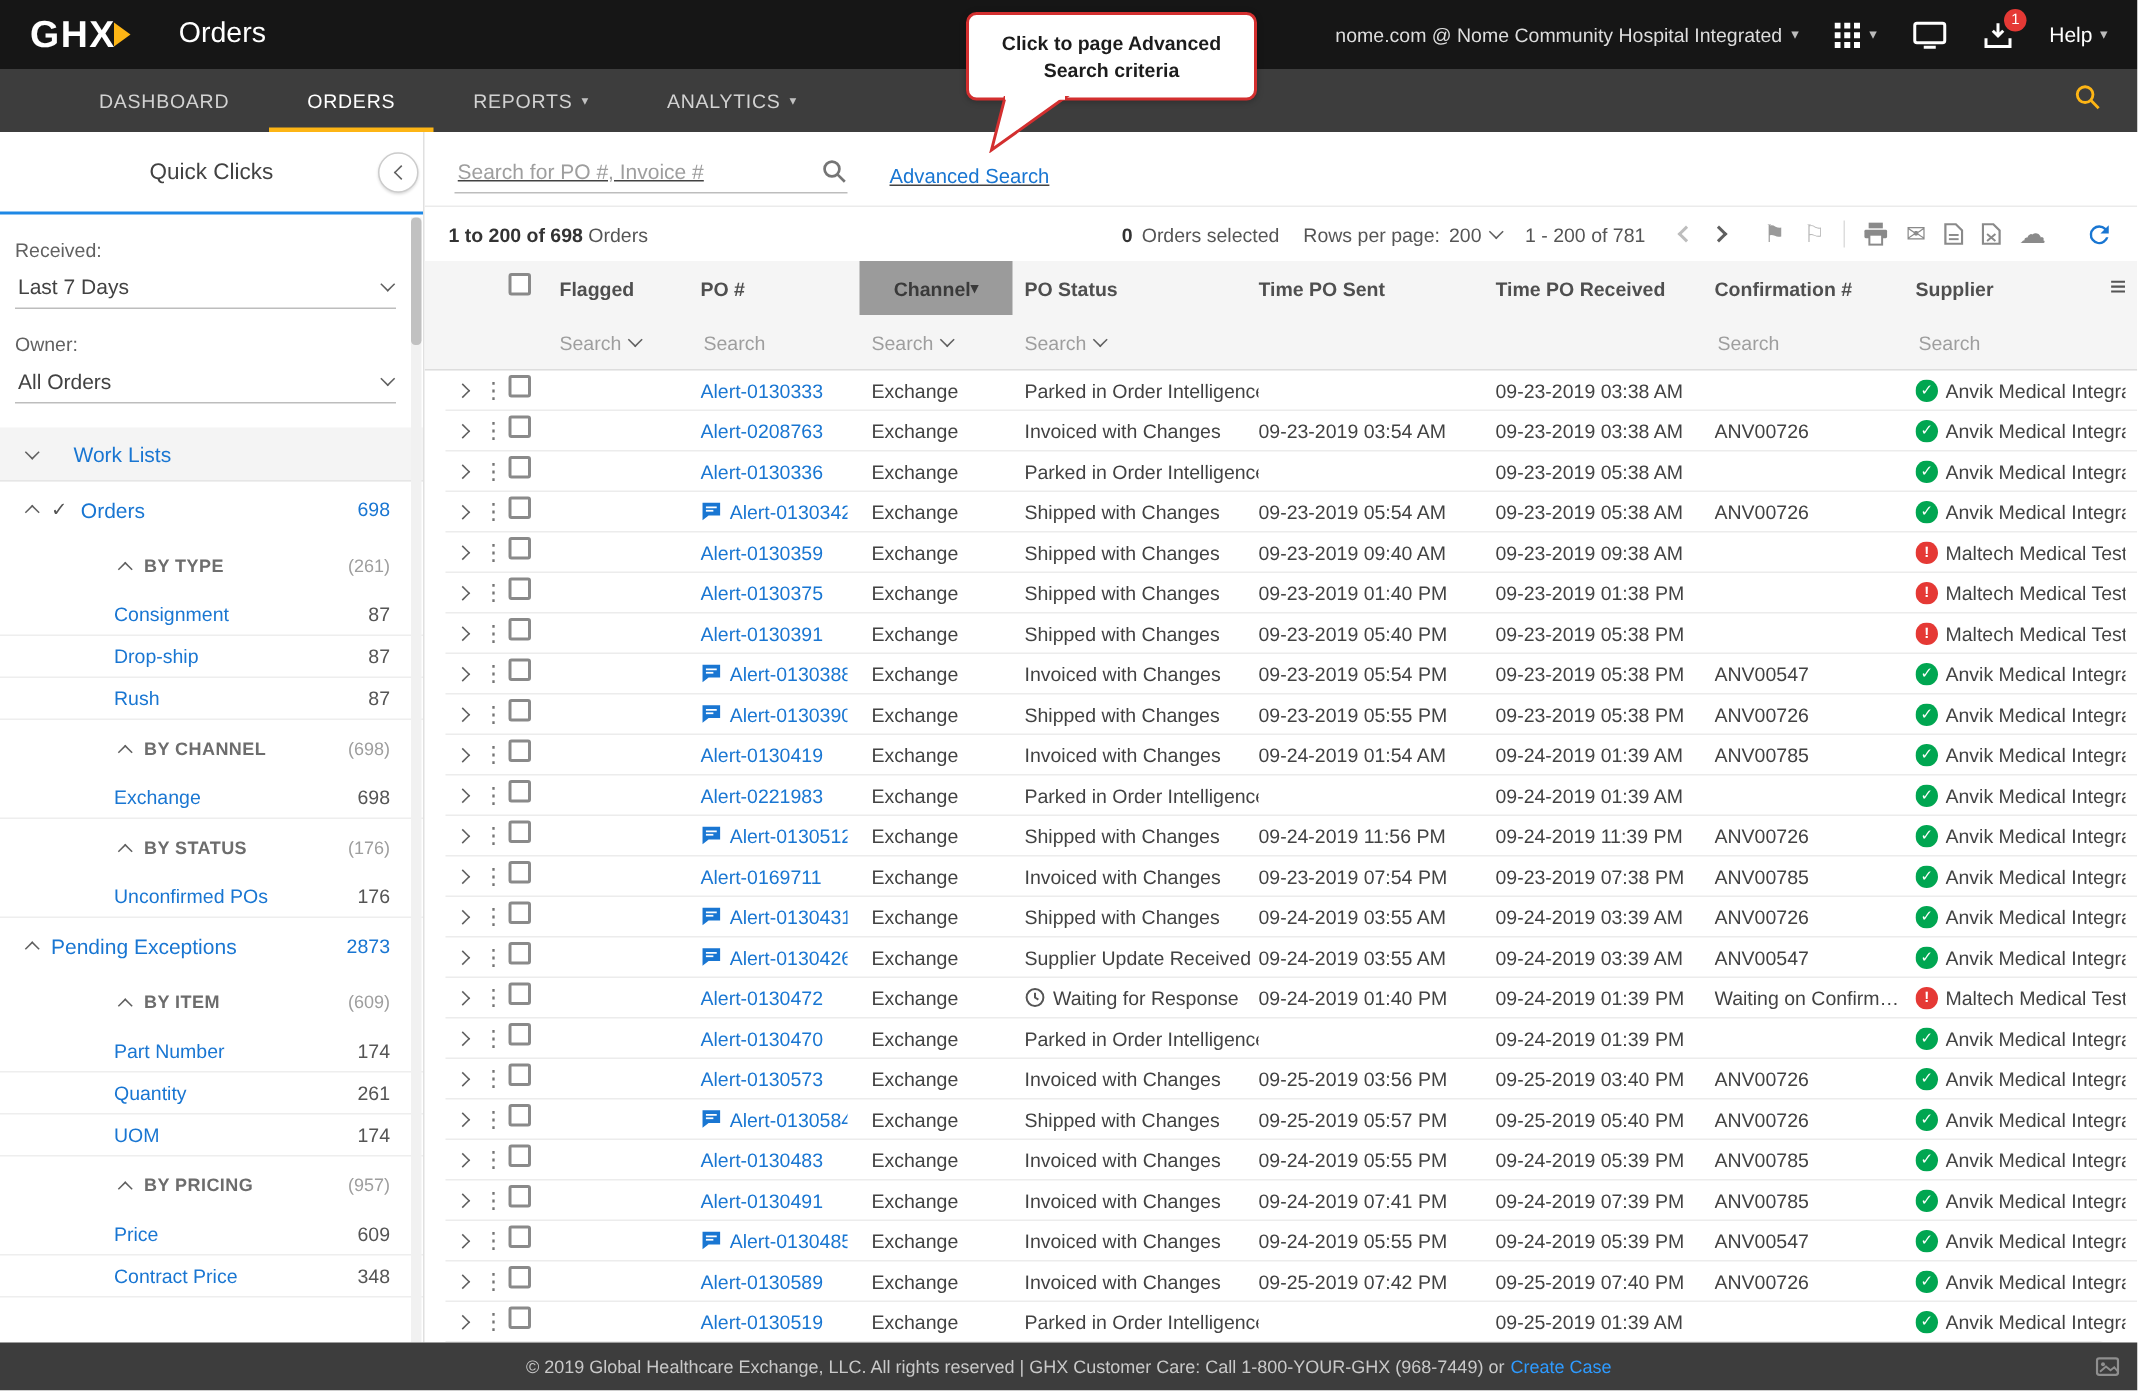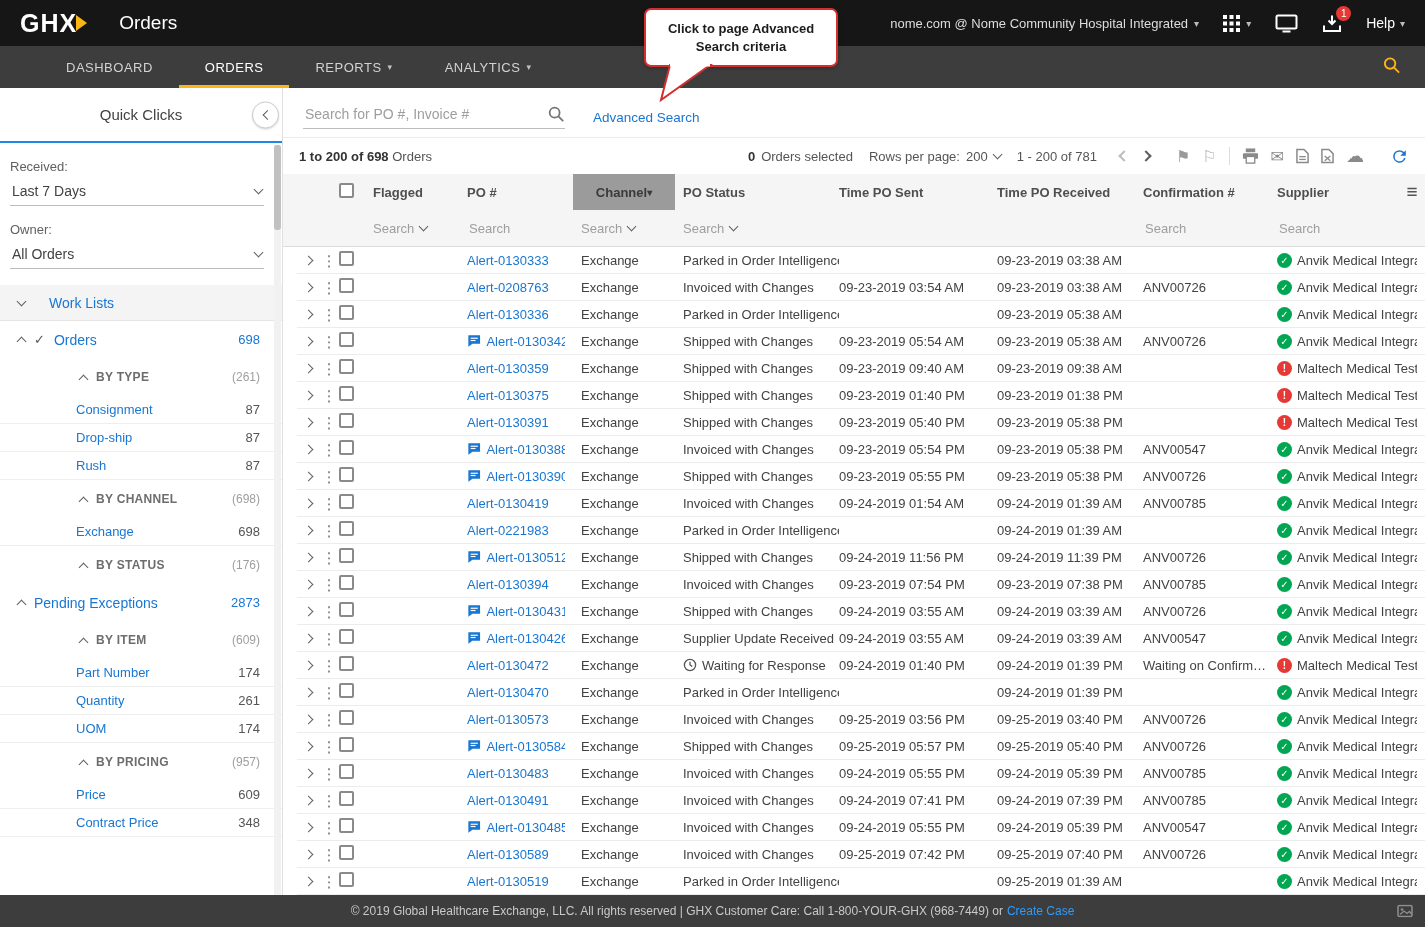--- a/index.html
+++ b/index.html
@@ -25,21 +25,21 @@
   .help { color:#fff; font-size:14px; display:flex; align-items:center; gap:5px; cursor:pointer; }
 
   
   .navbar { height:42px; background:#3d3d3d; display:flex; align-items:stretch; padding-left:40px; position:relative; flex:0 0 42px; }
   .nav-tab { display:flex; align-items:center; gap:6px; padding:0 26px; color:#d2d2d2; font-size:13px; letter-spacing:.5px; cursor:pointer; }
   .nav-tab.active { color:#fff; box-shadow:inset 0 -3px 0 #fdb515; }
   .nav-caret { font-size:9px; color:#c2c2c2; }
   .nav-search { position:absolute; right:24px; top:50%; transform:translateY(-50%); color:#fdb515; cursor:pointer; }
 
   
-  .content { flex:1 1 auto; display:flex; overflow:hidden; }
+  .content { flex:1 1 auto; display:flex; overflow:hidden;border-radius:30px; }
 
   
   .sidebar { width:283px; flex:0 0 283px; border-right:1px solid #e0e0e0; position:relative; background:#fff; }
   .sb-head { height:55px; position:relative; border-bottom:2px solid #1e88e5; display:flex; align-items:center; justify-content:center; }
   .sb-title { font-size:15px; color:#424242; }
   .collapse-btn { position:absolute; right:3px; top:50%; transform:translateY(-50%); width:27px; height:27px; border:1px solid #ccc; border-radius:50%; background:#fff; display:flex; align-items:center; justify-content:center; cursor:pointer; box-shadow:0 1px 2px rgba(0,0,0,.15); }
   .sb-body { position:absolute; top:57px; bottom:0; left:0; right:0; overflow:hidden; }
   .filters { padding:14px 18px 0 10px; }
   .f-label { font-size:13px; color:#616161; }
   .f-select { display:flex; align-items:center; justify-content:space-between; padding:9px 2px 6px; border-bottom:1px solid #bdbdbd; font-size:14px; color:#424242; margin-bottom:16px; cursor:pointer; }
@@ -61,21 +61,21 @@
   .chev { display:inline-block; width:7px; height:7px; border-right:1.8px solid #5f5f5f; border-bottom:1.8px solid #5f5f5f; flex:0 0 auto; }
   .chev.up { transform:rotate(-135deg); margin-top:4px; }
   .chev.down { transform:rotate(45deg); margin-bottom:3px; }
   .chev.right { transform:rotate(-45deg); }
   .chev.left { transform:rotate(135deg); margin-left:3px; }
   .chev.pg { width:8px; height:8px; border-width:2px; }
   .chev.dis { border-color:#bdbdbd; }
 
   
   .main { flex:1 1 auto; display:flex; flex-direction:column; overflow:hidden; background:#fff; }
-  .search-row { height:50px; flex:0 0 50px; display:flex; align-items:flex-end; padding:0 16px 8px 20px; border-bottom:1px solid #ebebeb; }
+  .search-row { height:50px; flex:0 0 50px; display:flex; align-items:flex-end; padding:0 16px 8px 20px; border-bottom:1px solid #ebebeb;text-decoration:underline; }
   .search-box { width:262px; display:flex; align-items:center; border-bottom:1px solid #bdbdbd; padding-bottom:5px; }
   .main-search { flex:1; border:none; outline:none; font-size:14px; color:#424242; background:transparent; }
   .main-search::placeholder { color:#9e9e9e; }
   .search-box svg { color:#757575; }
   .adv-link { margin-left:28px; color:#1976d2; font-size:13.5px; cursor:pointer; padding-bottom:4px; }
 
   .results-row { height:36px; flex:0 0 36px; display:flex; align-items:center; padding:0 16px; font-size:13px; color:#555; }
   .res-left b { color:#333; }
   .res-right { margin-left:auto; display:flex; align-items:center; gap:16px; }
   .rr-item { display:flex; align-items:center; gap:6px; color:#555; }
@@ -261,20 +261,24 @@
             </div>
             <div class="tree-item">
               <span class="t-label">Exchange</span>
               <span class="t-count">698</span>
             </div>
             <div class="tree-group">
               <span class="chev up"></span>
               <span class="t-label">BY STATUS</span>
               <span class="t-count">(176)</span>
             </div>
+            <div class="tree-item">
+              <span class="t-label">Unconfirmed POs</span>
+              <span class="t-count">176</span>
+            </div>
             <div class="tree-root">
               <span class="chev up"></span>
               <span class="t-label">Pending Exceptions</span>
               <span class="t-count">2873</span>
             </div>
             <div class="tree-group">
               <span class="chev up"></span>
               <span class="t-label">BY ITEM</span>
               <span class="t-count">(609)</span>
             </div>
@@ -745,21 +749,21 @@
 
   <div class="trow">
     <span class="w-exp c-exp">
               <span class="chev right"></span>
             </span>
     <span class="w-kebab c-kebab">⋮</span>
     <span class="w-check"><span class="checkbox"></span></span>
     <span class="c w-flag"></span>
     <span class="c w-po pad">
 
-      <a class="po-link">Alert-0130394</a>
+      <a class="po-link">Alert-0169711</a>
     </span>
     <span class="c w-chan pad8">Exchange</span>
     <span class="c w-status pad8">
 
       <span class="status-text">Invoiced with Changes</span>
     </span>
     <span class="c w-sent">09-23-2019 07:54 PM</span>
     <span class="c w-recv">09-23-2019 07:38 PM</span>
     <span class="c w-conf c-conf">ANV00785</span>
     <span class="c w-supp">

